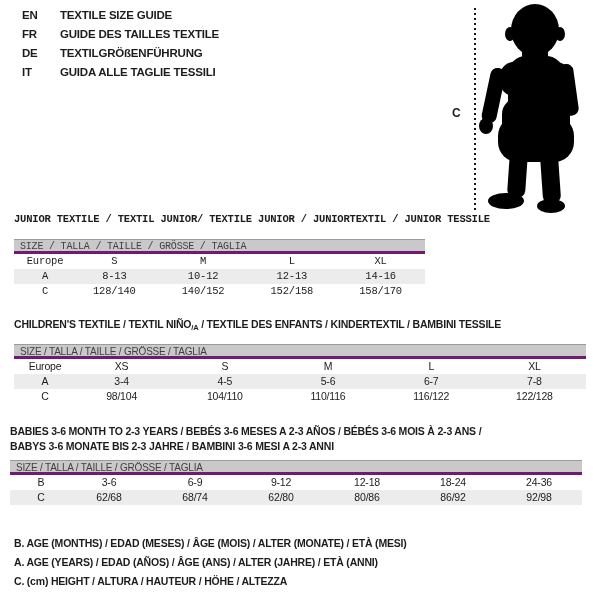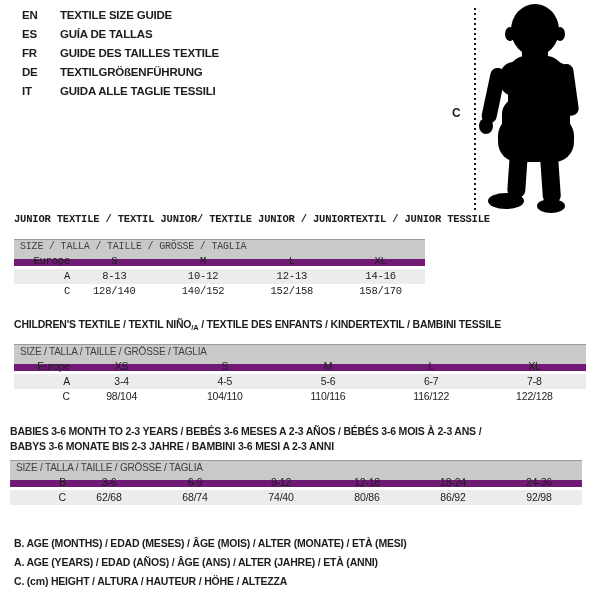--- a/index.html
+++ b/index.html
@@ -13,52 +13,48 @@
   
   .figure svg{position:absolute;left:478px;top:2px;}
   .dotted-line{position:absolute;left:474px;top:8px;width:2px;height:204px;
     background:repeating-linear-gradient(to bottom,#151515 0 2px,transparent 2px 5px);}
   .c-label{position:absolute;left:452px;top:106px;font-weight:bold;font-size:12px;}
 
   
   .tsec{position:absolute;}
   .t-title{font-weight:bold;font-size:10.5px;letter-spacing:-0.2px;line-height:15px;white-space:nowrap;}
   .t-title .subscript{font-size:7.5px;vertical-align:-2px;}
-  .t-bar{position:absolute;left:0;right:0;height:27px;background:#c9c9c9;border-top:1px solid #9b9b9b;
-    border-bottom:7px solid #701a75;box-sizing:border-box;font-size:10px;color:#3f3f3f;
+  .t-bar{position:absolute;left:0;right:0;height:15px;background:#c9c9c9;border-top:1px solid #9b9b9b;
+    border-bottom:3px solid #701a75;box-sizing:border-box;font-size:10px;color:#3f3f3f;
     padding-left:6px;line-height:13px;letter-spacing:-0.2px;white-space:nowrap;}
   .t-rows{position:absolute;left:0;right:0;}
   .trow{display:grid;height:15px;font-size:10.5px;line-height:15px;letter-spacing:-0.2px;}
   .trow.shaded{background:#ececec;}
   .tcell{text-align:center;}
-  .tcell.label{text-align:right;padding-left:6px;}
+  .tcell.label{text-align:center;padding-left:6px;}
   .sec1{left:14px;top:212px;width:411px;height:88px;font-family:Liberation Mono, monospace;}
   .sec2{left:14px;top:317px;width:572px;height:88px;}
   .sec3{left:10px;top:424px;width:572px;height:82px;}
   .sec1 .t-bar,.sec2 .t-bar{top:27px;}
   .sec1 .t-rows,.sec2 .t-rows{top:42px;}
   .sec3 .t-bar{top:36px;}
   .sec3 .t-rows{top:51px;}
 
   
   .legend{position:absolute;left:14px;top:534px;font-weight:bold;font-size:10.5px;line-height:19px;letter-spacing:-0.2px;}
 </style>
 </head>
 <body>
 
 <div class="canvas">
 
   <div class="lang-list">
     <div class="lang-row">
       <span>EN</span>
       <span>TEXTILE SIZE GUIDE</span>
-    </div>
-    <div class="lang-row">
-      <span>ES</span>
-      <span>GUÍA DE TALLAS</span>
     </div>
     <div class="lang-row">
       <span>FR</span>
       <span>GUIDE DES TAILLES TEXTILE</span>
     </div>
     <div class="lang-row">
       <span>DE</span>
       <span>TEXTILGRÖßENFÜHRUNG</span>
     </div>
     <div class="lang-row">
@@ -162,21 +158,21 @@
           <div class="tcell">6-9</div>
           <div class="tcell">9-12</div>
           <div class="tcell">12-18</div>
           <div class="tcell">18-24</div>
           <div class="tcell">24-36</div>
         </div>
         <div class="trow shaded" style="grid-template-columns: 56px repeat(6, 1fr);">
           <div class="tcell label">C</div>
           <div class="tcell">62/68</div>
           <div class="tcell">68/74</div>
-          <div class="tcell">74/40</div>
+          <div class="tcell">62/80</div>
           <div class="tcell">80/86</div>
           <div class="tcell">86/92</div>
           <div class="tcell">92/98</div>
         </div>
       </div>
   </div>
 
   <div class="legend">
     <div>B. AGE (MONTHS) / EDAD (MESES) / ÂGE (MOIS) / ALTER (MONATE) / ETÀ (MESI)</div>
     <div>A. AGE (YEARS) / EDAD (AÑOS) / ÂGE (ANS) / ALTER (JAHRE) / ETÀ (ANNI)</div>

